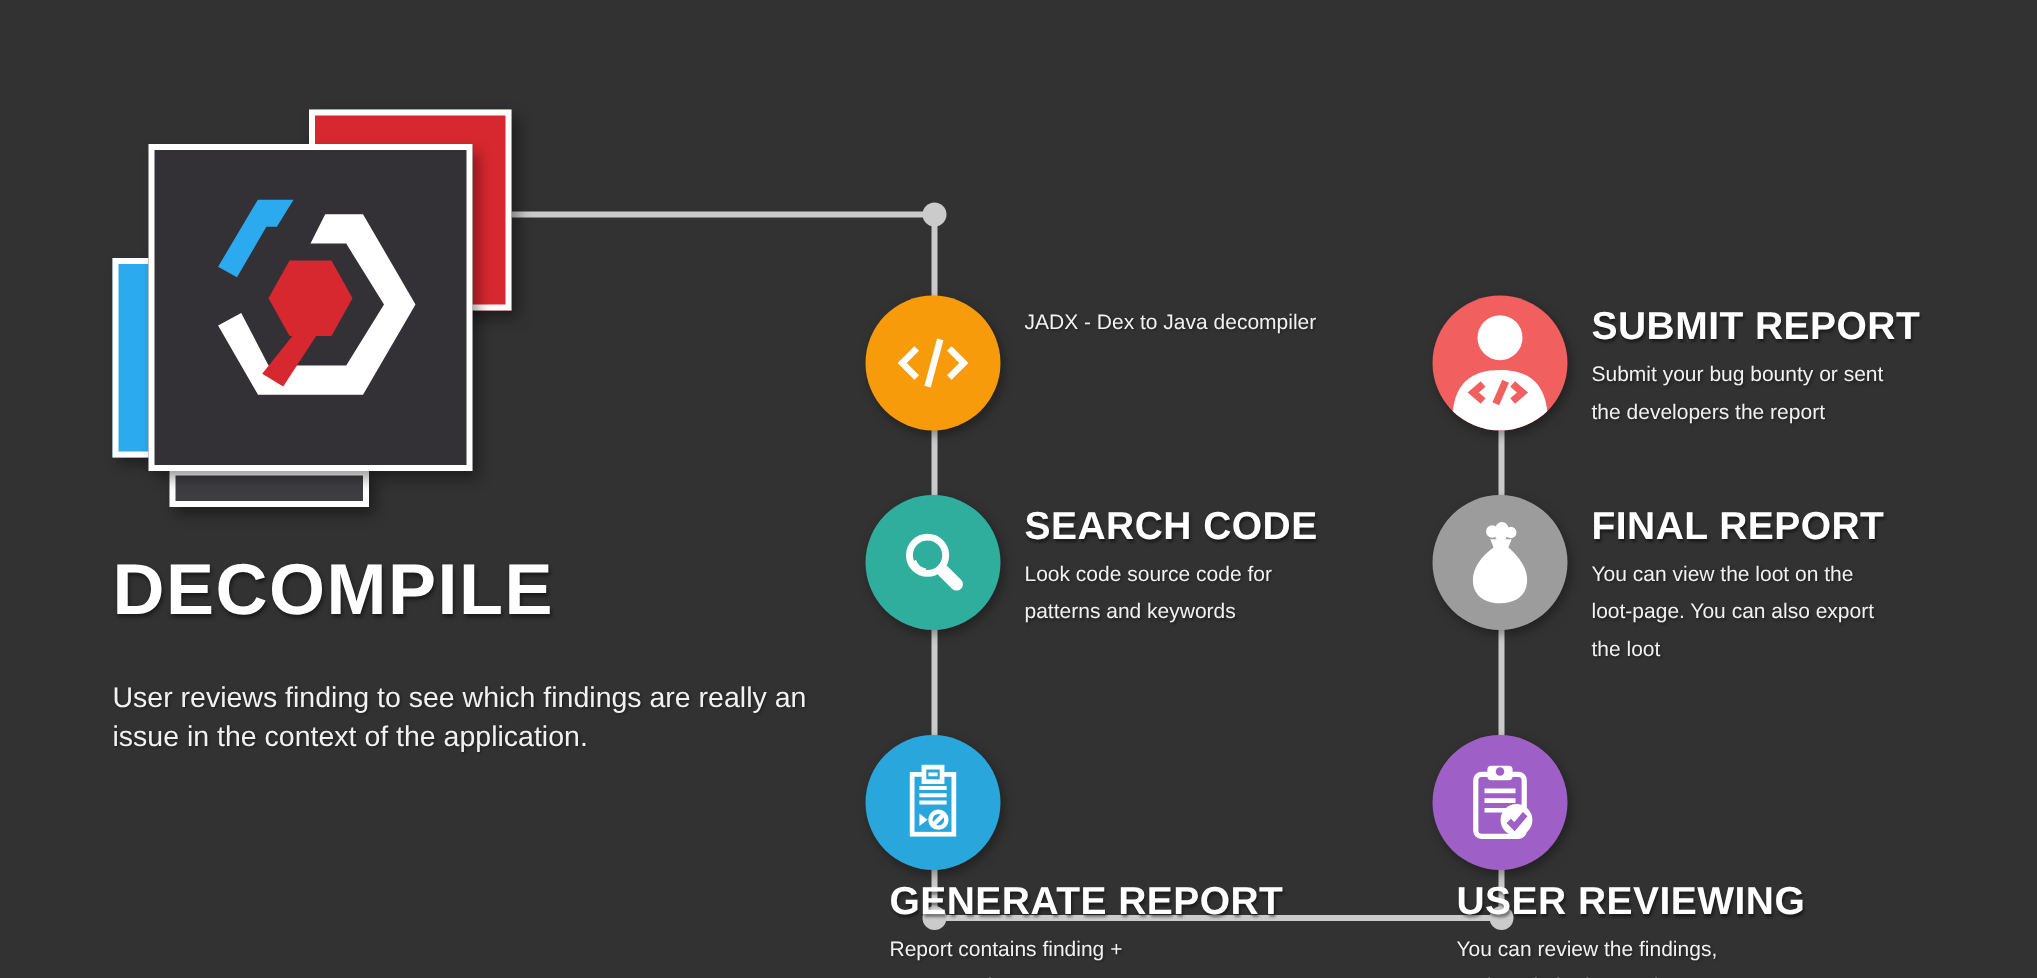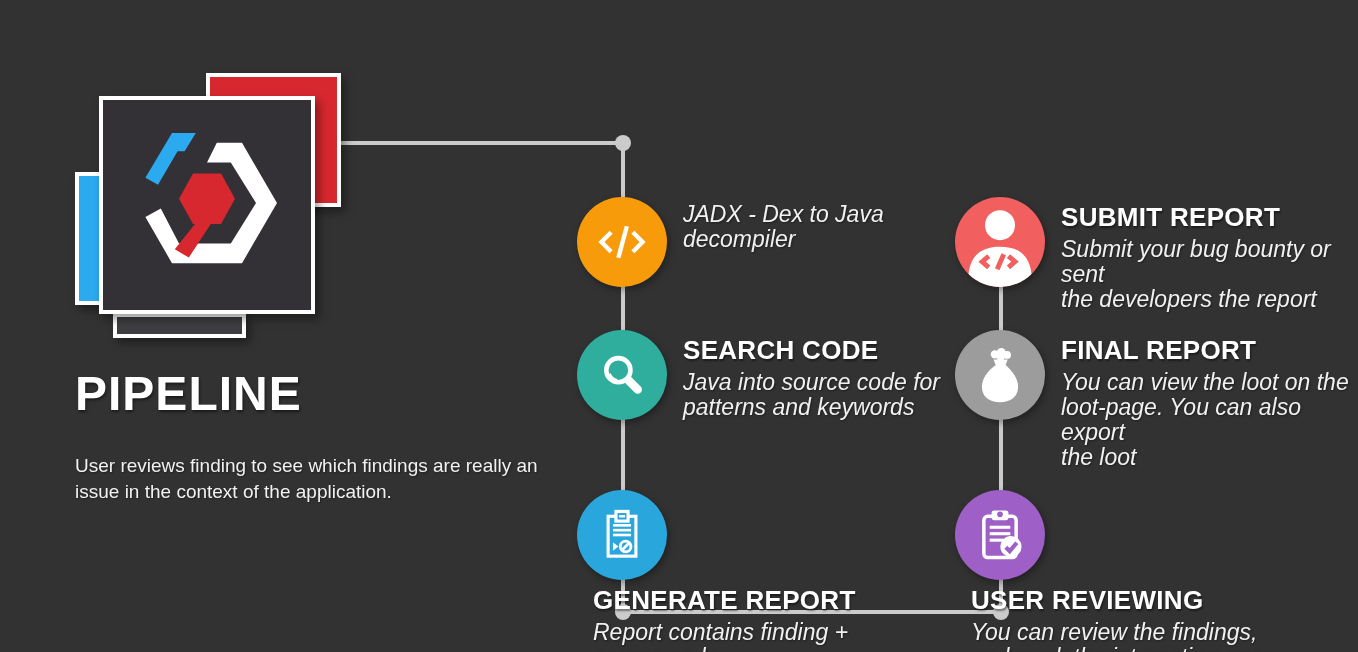--- a/index.html
+++ b/index.html
@@ -56,24 +56,23 @@
     box-shadow:2px 3px 7px rgba(0,0,0,.35);
   }
   .circle svg{display:block;}
   .step-text{margin-left:16px;width:310px;padding-top:5px;}
   .step-title{
     color:#fff;font-size:26px;font-weight:700;line-height:30px;
     margin:0 0 5px 0;letter-spacing:.3px;
     text-shadow:1px 2px 2px rgba(0,0,0,.45);
   }
   .step-desc{
-    color:#F1F1F1;font-size:23px;line-height:25px;
+    color:#F1F1F1;font-size:14px;line-height:25px;
     white-space:pre-line;
     text-shadow:1px 1px 2px rgba(0,0,0,.4);
-    font-style:italic;
   }
 </style>
 </head>
 <body>
 
 <div class="canvas" style="background: var(--bg,#333233); --bg: #333233; --connector: #CBCBCB; --logo-cyan: #2CAAF0; --logo-red: #D7282F; --logo-dark: #3E3D42; --logo-fill: #333136;">
 
   <div class="line line-top-h" style="background:var(--connector,#CBCBCB);"></div>
   <div class="line line-left-v" style="background:var(--connector,#CBCBCB);"></div>
   <div class="line line-right-v" style="background:var(--connector,#CBCBCB);"></div>
@@ -92,21 +91,21 @@
         <path d="M57,7 L75,7 L100,50 L75,93 L25,93 L6,60 L17,54 L30,79 L67,79 L85,50 L67,21 L50,21 Z" fill="#FFFFFF"></path>
 
         <path d="M25,0 L42,0 L34,13 L29,13 L15,37 L6,32 Z" fill="var(--logo-cyan,#2CAAF0)"></path>
 
         <path d="M40,29 L60,29 L70,47 L60,65 L40,65 L30,47 Z" fill="var(--logo-red,#D7282F)"></path>
         <path d="M43,63 L54,63 L37,89 L27,83 Z" fill="var(--logo-red,#D7282F)"></path>
       </svg>
     </span>
   </div>
 
-  <div class="headline">PIPELINE</div>
+  <div class="headline">DECOMPILE</div>
   <div class="intro">User reviews finding to see which findings are really an issue in the context of the application.</div>
 
   <div class="step step-col-left step-row-1">
     <div class="circle" style="background-color: rgb(247, 155, 11); --accent: #F79B0B;">
       <span>
         <svg width="58" height="58" viewBox="0 0 48 48" fill="none" stroke="#FFFFFF" stroke-width="3.6">
           <polyline points="15,16 7,24 15,32"></polyline>
           <polyline points="33,16 41,24 33,32"></polyline>
           <line x1="28" y1="11" x2="21" y2="37"></line>
         </svg>
@@ -122,21 +121,21 @@
       <span>
         <svg width="58" height="58" viewBox="0 0 48 48" fill="none">
           <circle cx="21" cy="20" r="10" stroke="#FFFFFF" stroke-width="3.8"></circle>
           <path d="M13.5,23 A 8.5 8.5 0 0 0 20,28.5" stroke="#FFFFFF" stroke-width="2.4"></path>
           <line x1="29.5" y1="28.5" x2="37" y2="36" stroke="#FFFFFF" stroke-width="7" stroke-linecap="round"></line>
         </svg>
       </span>
     </div>
     <div class="step-text">
       <div class="step-title">SEARCH CODE</div>
-      <div class="step-desc">Java into source code for
+      <div class="step-desc">Look code source code for
 patterns and keywords</div>
     </div>
   </div>
 
   <div class="step step-col-left step-row-3">
     <div class="circle" style="background-color: rgb(41, 167, 220); --accent: #29A7DC;">
       <span>
         <svg width="58" height="58" viewBox="0 0 48 48" fill="none">
           <rect x="12.5" y="8.5" width="23" height="33" stroke="#FFFFFF" stroke-width="2.6"></rect>
           <rect x="19" y="4.5" width="10" height="8" stroke="#FFFFFF" stroke-width="2.6" fill="var(--accent,#29A7DC)"></rect>

